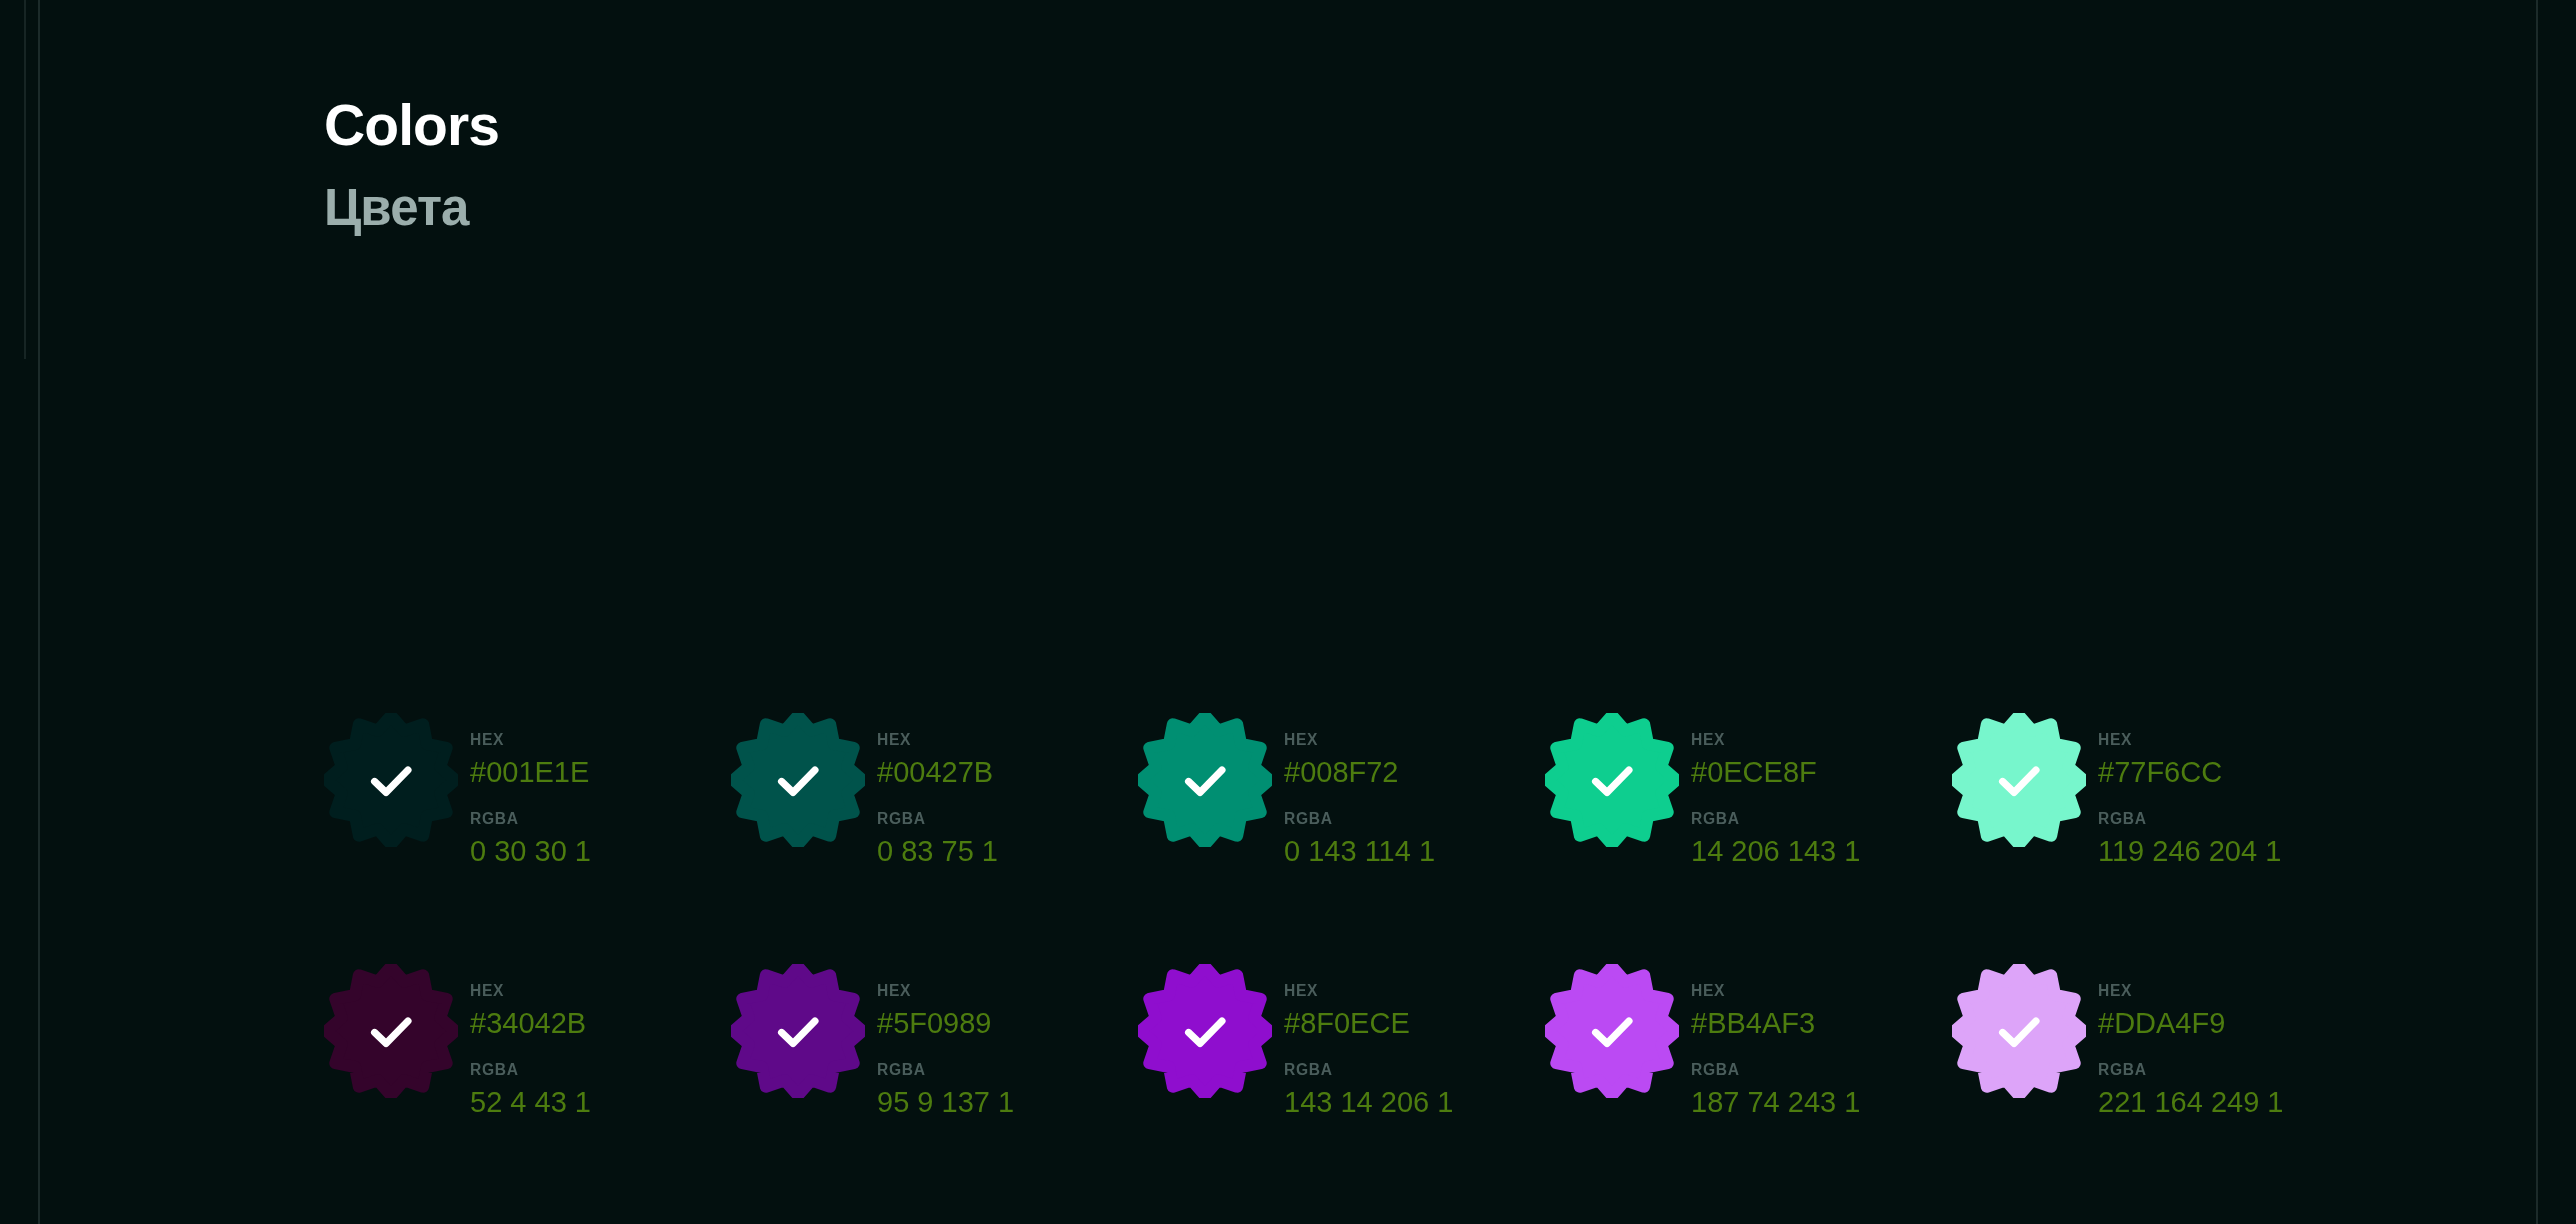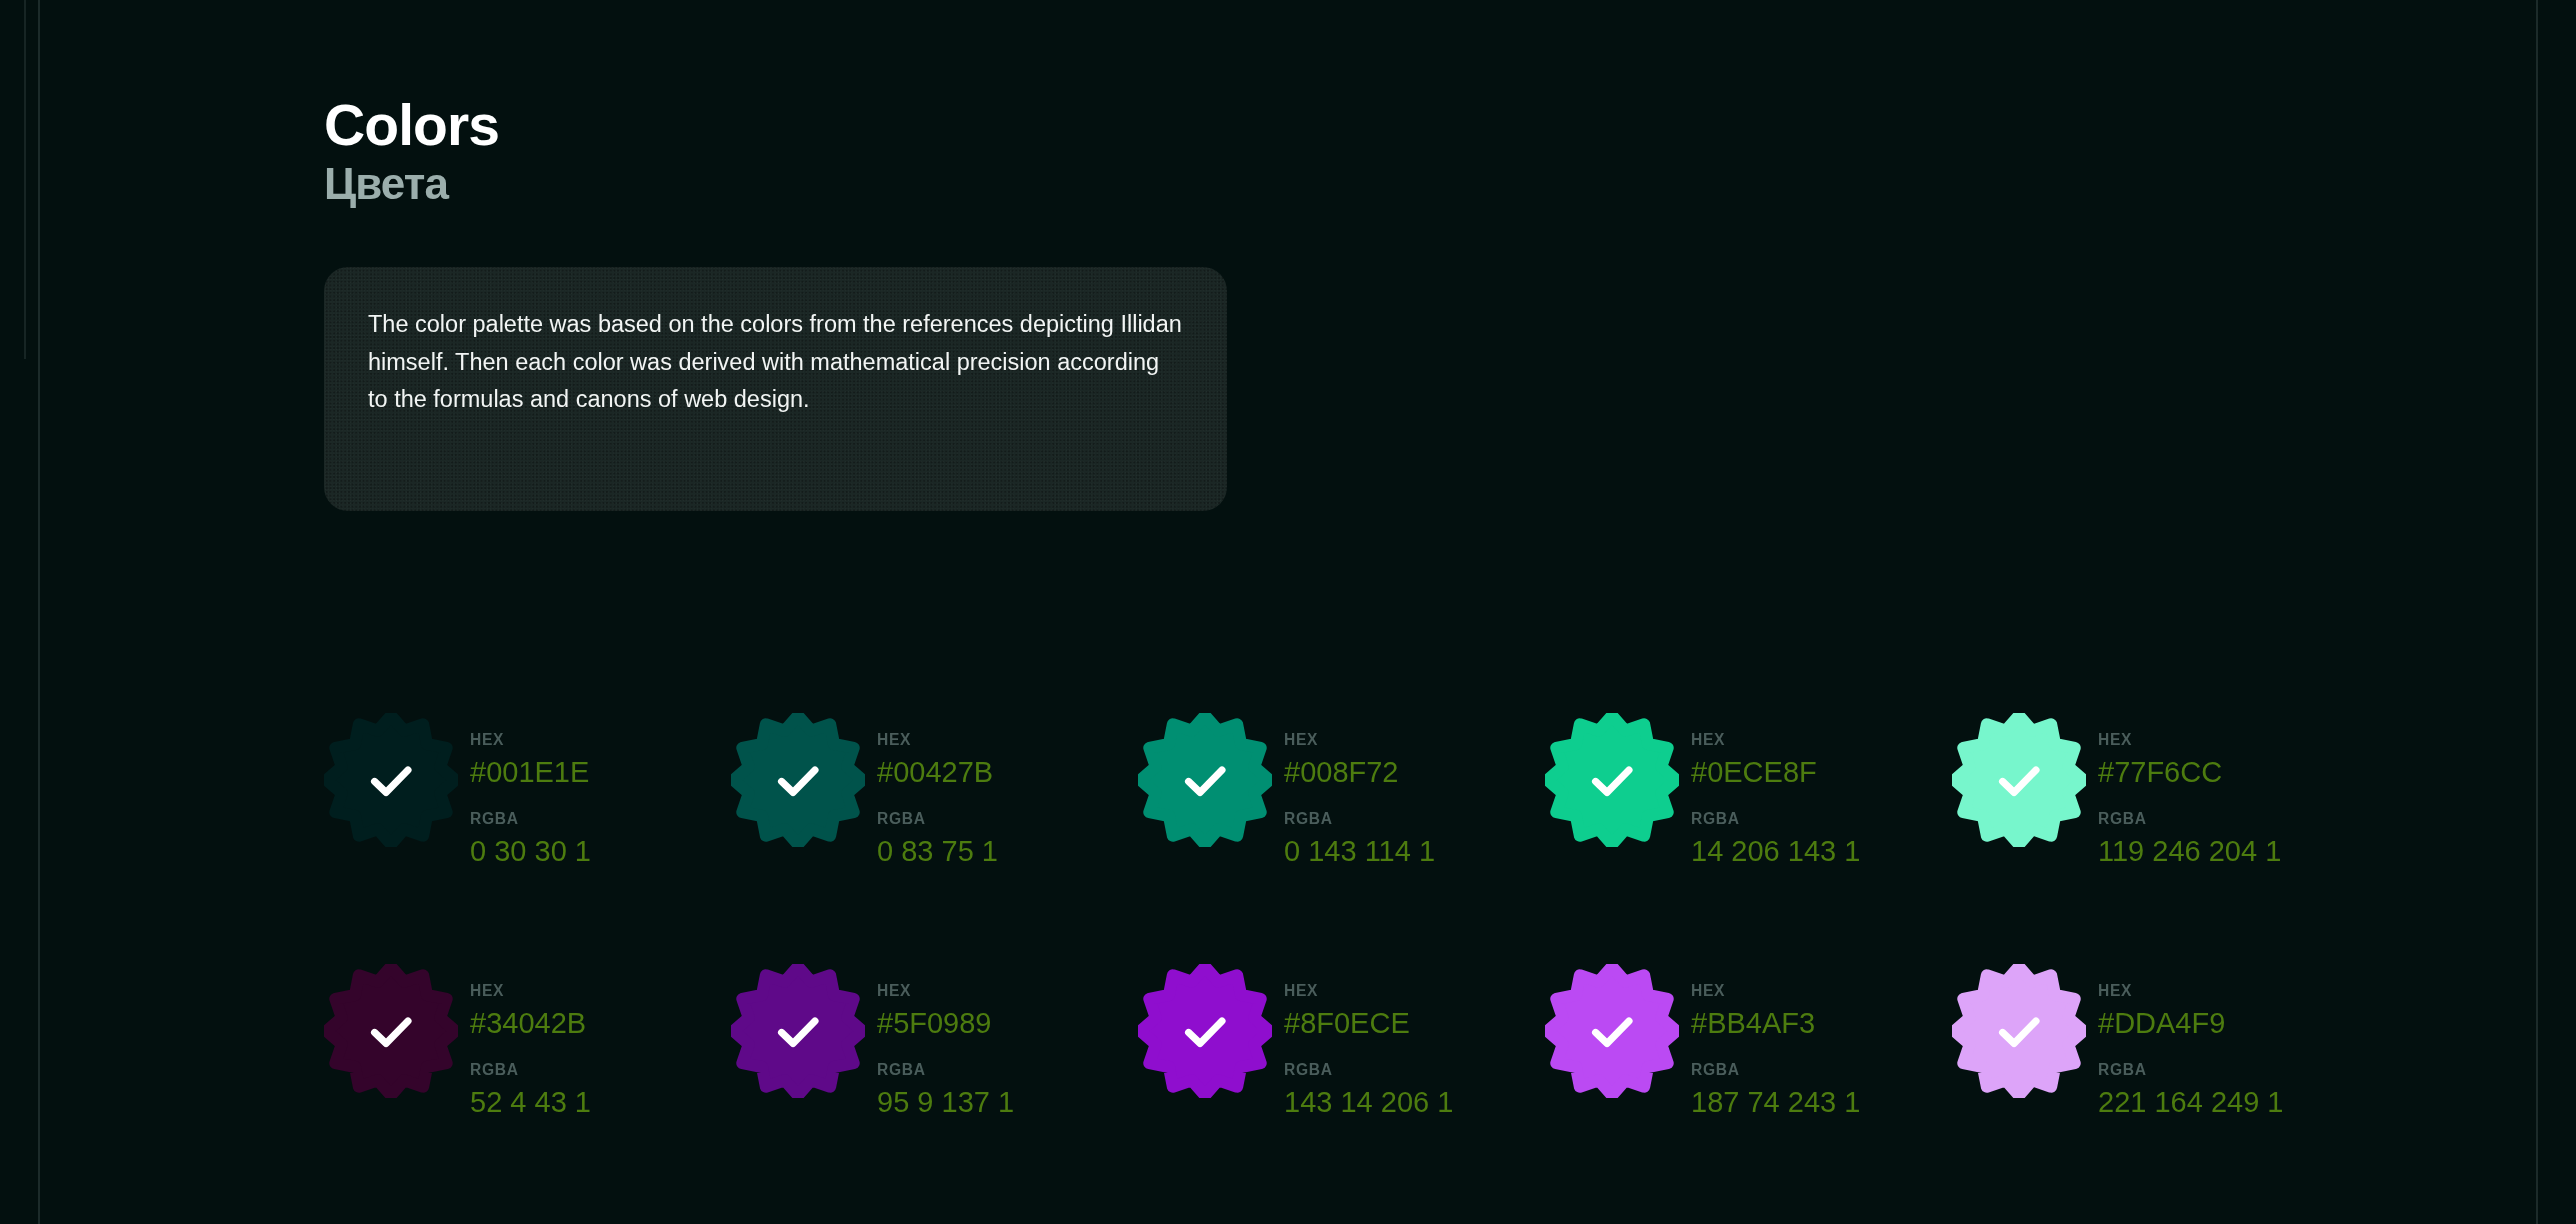--- a/index.html
+++ b/index.html
@@ -27,22 +27,22 @@
   .rule-right{ left:2536px; top:0;  height:1224px; }
   .rule-mid{ left:1288px; top:244px; height:359px; width:1.8px; background:#172524; }
 
   
   .header{ position:absolute; left:324px; top:97px; }
   .title-en{
     font-size:57px; font-weight:bold; line-height:1.0;
     color:#FFFFFF; letter-spacing:-0.9px;
   }
   .title-ru{
-    font-size:44px; font-weight:bold; line-height:1.0;
-    color:#9BAEAC; letter-spacing:-0.9px; margin-top:8px;
+    font-size:51px; font-weight:bold; line-height:1.0;
+    color:#9BAEAC; letter-spacing:-0.9px; margin-top:28px;
   }
 
   
   .card{
     position:absolute;
     border-radius:24px;
     background-color:#1B2725;
     background-image:
       radial-gradient(rgba(255,255,255,.035) 0.9px, transparent 0.9px),
       radial-gradient(rgba(0,0,0,.30) 0.9px, transparent 0.9px);
@@ -112,23 +112,20 @@
 
   <div class="rule-v rule-left"></div>
   <div class="rule-v rule-right"></div>
   <div class="rule-mid"></div>
 
   <div class="header">
     <div class="title-en">Colors</div>
     <div class="title-ru">Цвета</div>
   </div>
 
-  <div class="card card-en">
-    <p>The color palette was based on the colors from the references depicting Illidan himself. Then each color was derived with mathematical precision according to the formulas and canons of web design.</p>
-  </div>
 
 
   <div class="grid" id="swatch-grid">
       <div class="swatch">
         <div class="badge">
           <svg class="rosette" viewBox="0 0 100 100">
             <path d="M50.00 2.00 L59.84 13.29 L74.00 8.43 L76.87 23.13 L91.57 26.00 L86.71 40.16 L98.00 50.00 L86.71 59.84 L91.57 74.00 L76.87 76.87 L74.00 91.57 L59.84 86.71 L50.00 98.00 L40.16 86.71 L26.00 91.57 L23.13 76.87 L8.43 74.00 L13.29 59.84 L2.00 50.00 L13.29 40.16 L8.43 26.00 L23.13 23.13 L26.00 8.43 L40.16 13.29 Z" fill="#001E1E" stroke="#001E1E" stroke-width="9" stroke-linejoin="round" stroke-linecap="round"></path>
           </svg>
           <svg class="tick" viewBox="0 0 24 24">
             <path d="M4.6 12.4 L9.6 17.2 L19.2 7.4" fill="none" stroke="#FFFFFF" stroke-width="3.1" stroke-linecap="round" stroke-linejoin="round"></path>

